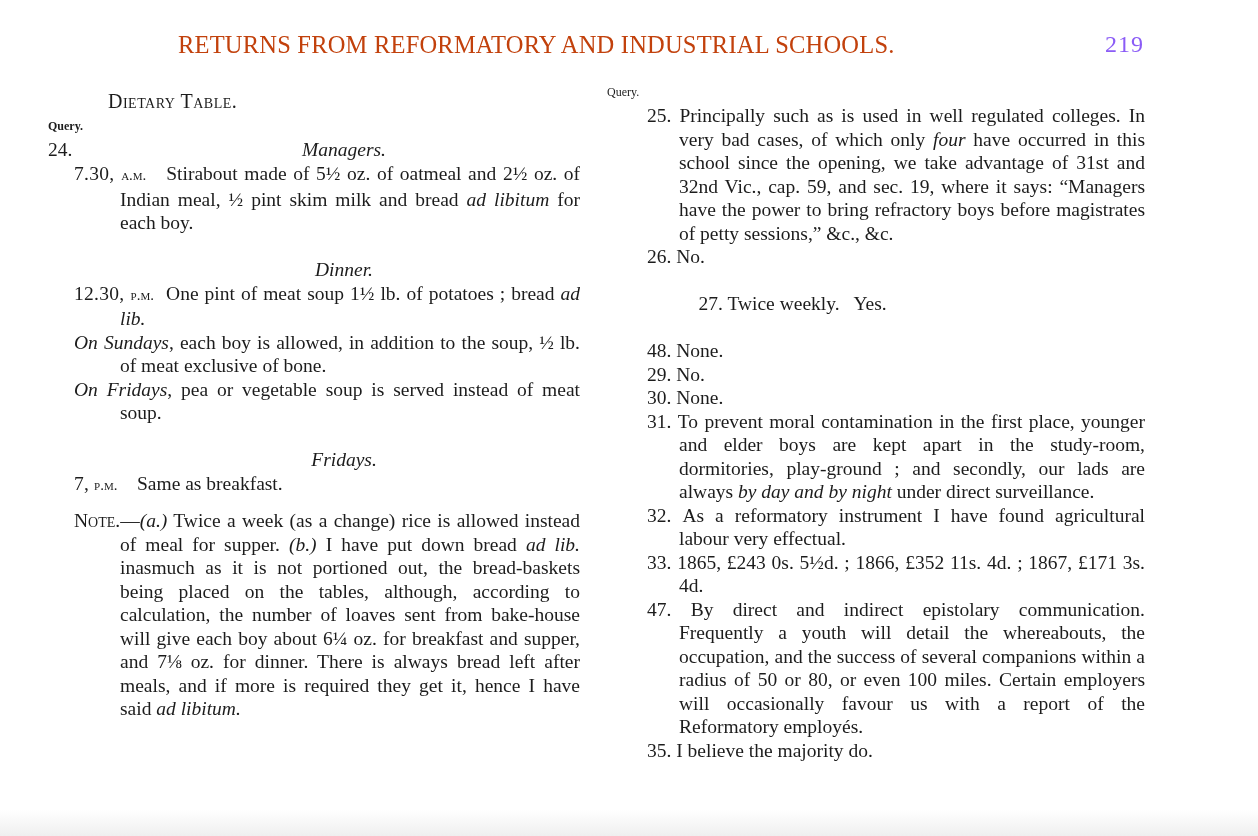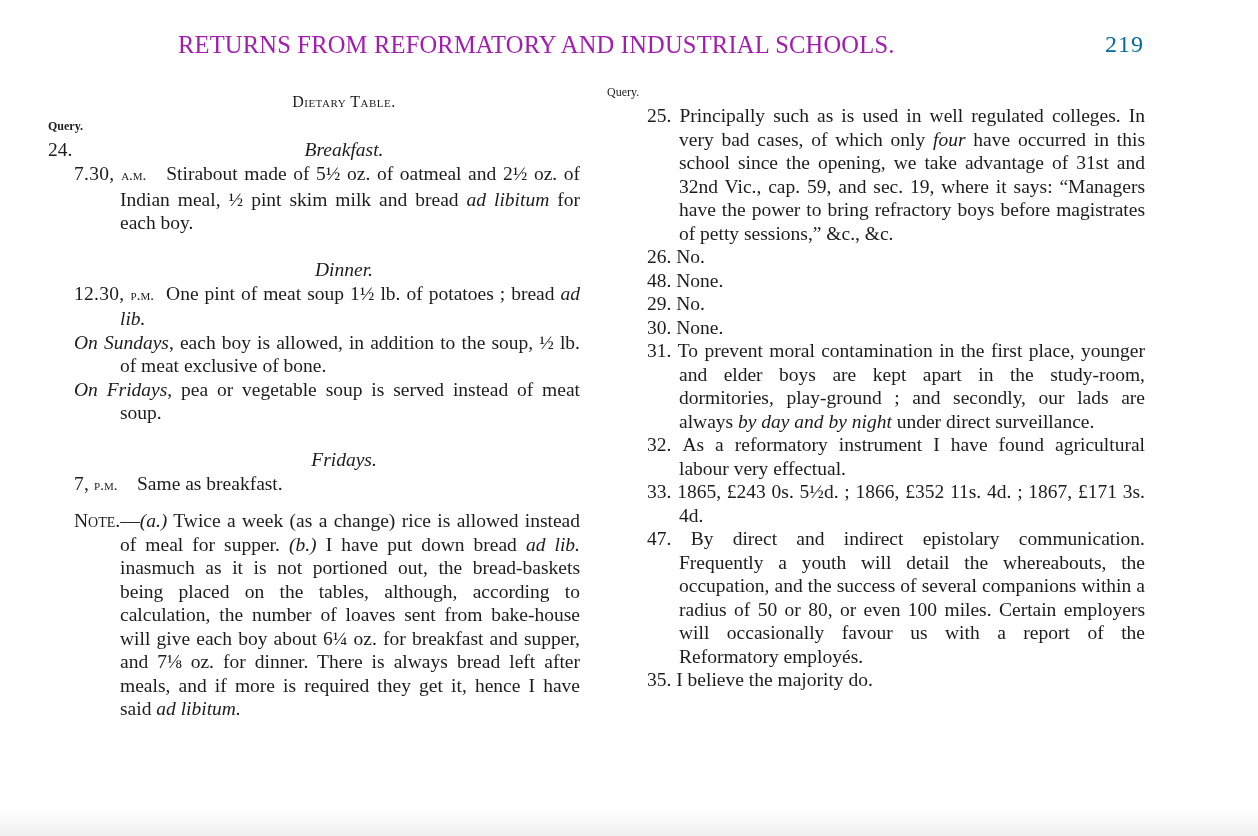--- a/index.html
+++ b/index.html
@@ -21,45 +21,45 @@
       height: 26px;
       background: linear-gradient(#ffffff, #efefef);
     }
     .running-head {
       position: absolute;
       top: 31px;
       left: 178px;
       font-family: "Liberation Serif", serif;
       font-size: 24.5px;
       letter-spacing: 0.2px;
-      color: #a21caf;
+      color: #c2410c;
       white-space: nowrap;
     }
     .page-number {
       position: absolute;
       top: 31px;
       left: 1105px;
       font-family: "Liberation Serif", serif;
       font-size: 24px;
-      color: #0369a1;
+      color: #8b5cf6;
       letter-spacing: 1px;
     }
     .col {
       position: absolute;
       font-family: "Liberation Serif", serif;
       font-size: 19.5px;
       line-height: 23.5px;
     }
     .col-left { left: 48px; top: 90px; width: 532px; }
     .col-right { left: 607px; top: 90px; width: 538px; }
 
     .table-title {
-      text-align: center;
+      text-align: left;
       font-variant: small-caps;
-      font-size: 16px;
+      font-size: 20px;
       letter-spacing: 0.5px;
       margin-left: 60px;
       height: 28px;
     }
     .query-label {
       font-size: 12px;
       font-weight: bold;
       line-height: 16px;
       height: 20px;
     }
@@ -105,21 +105,21 @@
 
 <div class="running-head">RETURNS FROM REFORMATORY AND INDUSTRIAL SCHOOLS.</div>
 <div class="page-number">219</div>
 
 <div class="col col-left">
   <div class="table-title">Dietary Table.</div>
   <div class="query-label">Query.</div>
 
   <div class="meal-row">
     <span class="qnum">24.</span>
-    <div class="meal-heading">Breakfast.</div>
+    <div class="meal-heading">Managers.</div>
   </div>
   <div class="entry">
     <span class="time">7.30,</span>
     <span class="sc">a.m.</span>&nbsp;&nbsp;
     <span>Stirabout made of 5½ oz. of oatmeal and 2½ oz. of Indian meal, ½ pint skim milk and bread </span><span class="it">ad libitum</span><span> for each boy.</span>
   </div>
 
   <div class="gap"></div>
 
   <div class="meal-heading" style="height:24px;">Dinner.</div>
@@ -153,20 +153,23 @@
 
 <div class="col col-right">
   <div class="query-label">Query.</div>
 
   <div class="qa">
     <span class="n">25.</span>&nbsp;<span>Principally such as is used in well regulated colleges. In very bad cases, of which only </span><span class="it">four</span><span> have occurred in this school since the opening, we take advantage of 31st and 32nd Vic., cap. 59, and sec. 19, where it says: “Managers have the power to bring refractory boys before magistrates of petty sessions,” &amp;c., &amp;c.</span>
   </div>
   <div class="qa">
     <span class="n">26.</span>&nbsp;<span>No.</span>
   </div>
+  <div class="qa" style="white-space:pre;">
+    <span class="n">27.</span> <span>Twice weekly.   Yes.</span>
+  </div>
   <div class="qa">
     <span class="n">48.</span>&nbsp;<span>None.</span>
   </div>
   <div class="qa">
     <span class="n">29.</span>&nbsp;<span>No.</span>
   </div>
   <div class="qa">
     <span class="n">30.</span>&nbsp;<span>None.</span>
   </div>
   <div class="qa">

